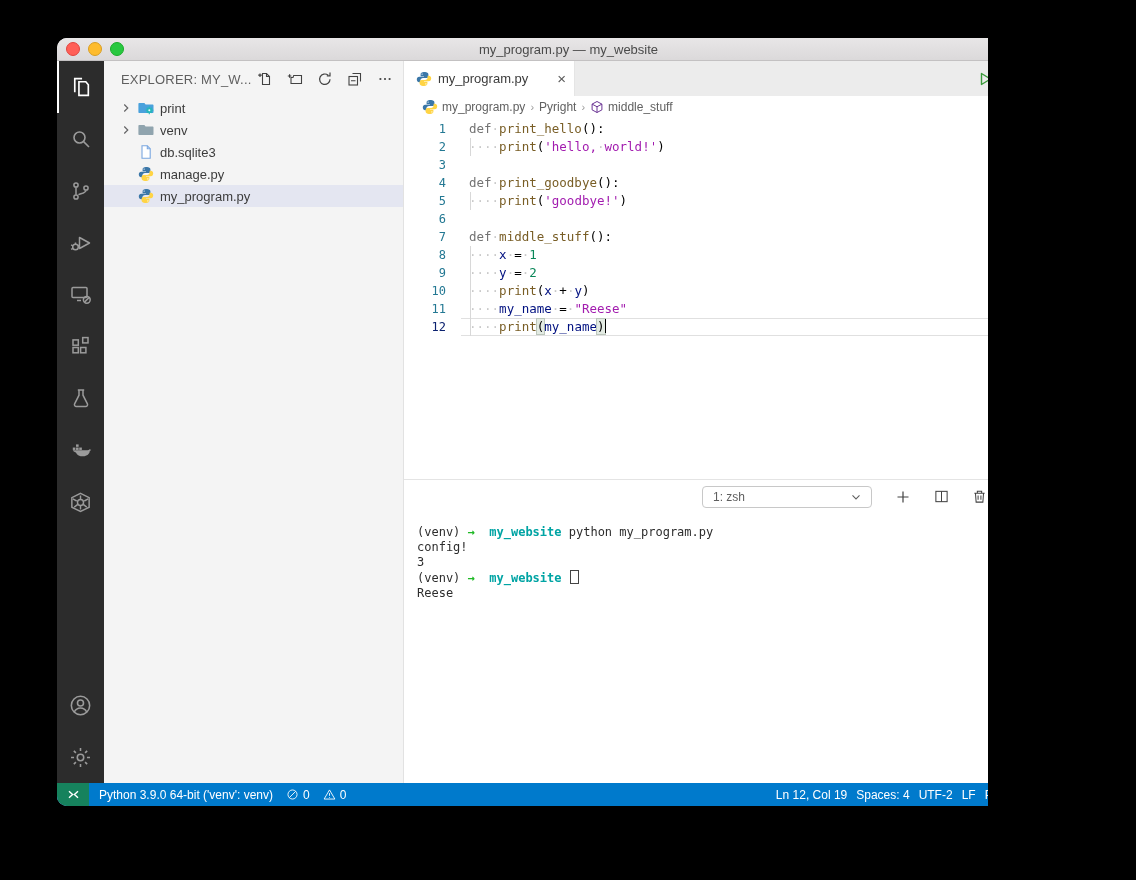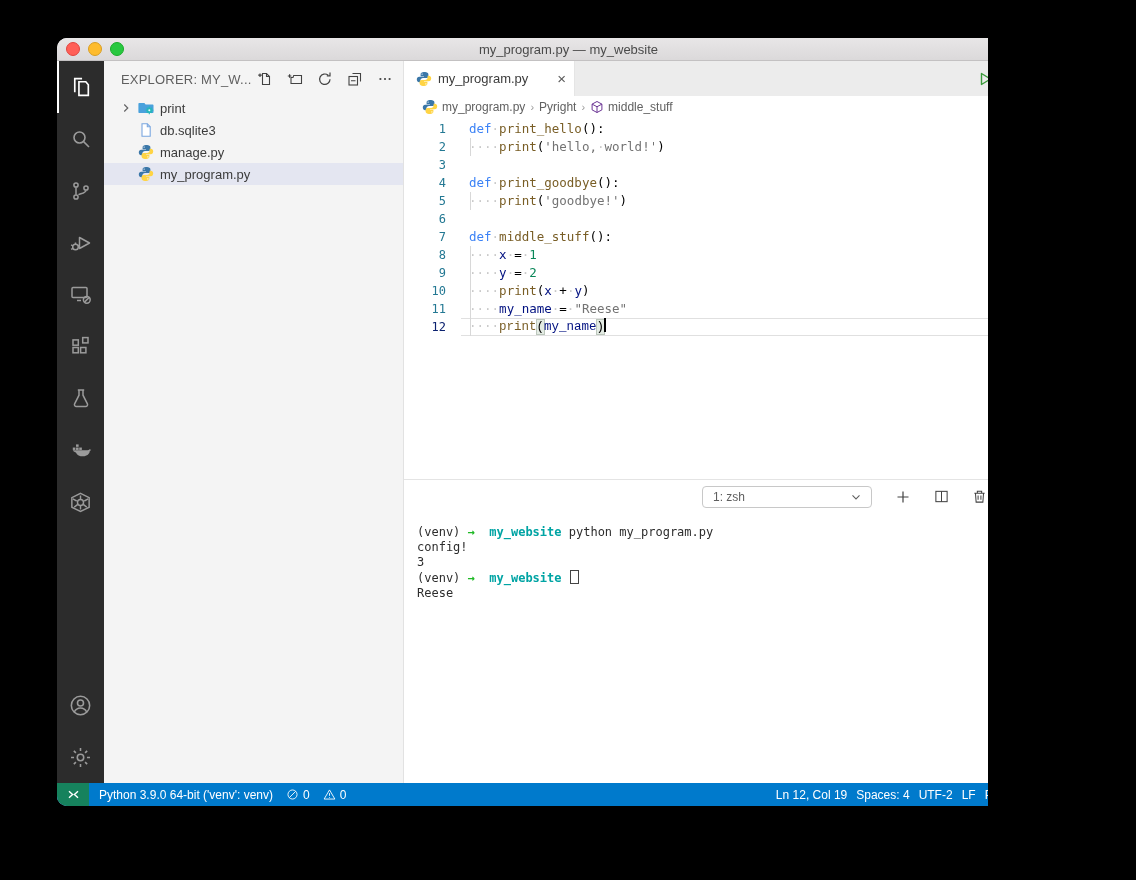--- a/index.html
+++ b/index.html
@@ -50,23 +50,23 @@
   .bc-item{display:flex;align-items:center;gap:4px;cursor:pointer;}
   .bc-sep{color:#9a9a9a;font-size:11px;padding:0 1px;}
   
   .code-area{height:361px;flex:none;position:relative;overflow:hidden;
              font-family:"DejaVu Sans Mono",monospace;}
   .code-rows{padding-top:2px;margin-right:92px;}
   .code-row{display:flex;height:18px;font-size:12.5px;line-height:18px;white-space:pre;}
   .gutter{width:42px;padding-right:15px;text-align:right;color:#237893;flex:none;font-size:12px;}
   .code-row.current .gutter{color:#0b216f;}
   .lcontent{flex:1;padding-left:8px;position:relative;}
-  .code-row.current .lcontent{box-shadow:inset 0 1px 0 #e0e0e0,inset 0 -1px 0 #e0e0e0;font-family:Liberation Mono, monospace;}
+  .code-row.current .lcontent{box-shadow:inset 0 1px 0 #e0e0e0,inset 0 -1px 0 #e0e0e0;}
   .lcontent.guide::before{content:'';position:absolute;left:9px;top:0;bottom:0;width:1px;background:#d8d8d8;}
-  .tok-kw{color:#3b82f6}.tok-fn{color:#795e26}.tok-str{color:#737373}
+  .tok-kw{color:#737373}.tok-fn{color:#795e26}.tok-str{color:#a21caf}
   .tok-num{color:#098658}.tok-var{color:#001080}.tok-pl{color:#000}.tok-ws{color:#c9c9c9}
   .bm{background:#e3ebe3;box-shadow:0 0 0 1px #bcc7bc;}
   .cursor-bar{display:inline-block;width:1.5px;height:14px;background:#000;vertical-align:-2px;}
   .minimap{position:absolute;top:3px;right:14px;width:78px;cursor:pointer;}
   .mm-row{height:1.9px;margin-bottom:.9px;display:flex;gap:1px;padding-left:5px;}
   .mm-row.mm-current{background:#cce5f7;}
   .mm-tok{height:1.9px;border-radius:.5px;}
   .mm-kw{background:#8fb0e0}.mm-fn{background:#c7a87c}.mm-str{background:#dfa0a0}
   .mm-num{background:#96c2ac}.mm-var{background:#9aa6c9}.mm-pl{background:#ababab}.mm-ws{background:transparent}
   .vscroll{position:absolute;top:0;right:0;width:13px;height:232px;background:#c5c5c5;cursor:pointer;}
@@ -271,20 +271,33 @@
                 <svg width="16" height="16" viewBox="0 0 16 16">
                   <path fill="#49a1dc" d="M1.4 3h5l1.2 1.5h6.9c.6 0 1 .4 1 1v6.6c0 .6-.4 1-1 1H1.4c-.6 0-1-.4-1-1V4c0-.6.4-1 1-1z"></path>
                   <circle cx="11.3" cy="10.3" r="2.9" fill="#27b6bd"></circle>
                   <circle cx="11.3" cy="10.3" r="1" fill="#eaf7f8"></circle>
                   <path stroke="#27b6bd" stroke-width="1.1" d="M11.3 6.6v1.3M11.3 13v1.3M7.6 10.3h1.3M14 10.3h1.3M8.7 7.7l.9.9M13 12l.9.9M13.9 7.7l-.9.9M9.6 12l-.9.9"></path>
                 </svg>
               </span>
               <span class="tree-label">print</span>
             </div>
             <div class="tree-row">
+              <span class="tw">
+                <svg width="14" height="14" viewBox="0 0 16 16" fill="none" stroke="currentColor" stroke-width="1.4">
+                  <path d="M6 4l4 4-4 4"></path>
+                </svg>
+              </span>
+              <span class="tw">
+                <svg width="16" height="16" viewBox="0 0 16 16">
+                  <path fill="#90a4ae" d="M1.4 3h5l1.2 1.5h6.9c.6 0 1 .4 1 1v6.6c0 .6-.4 1-1 1H1.4c-.6 0-1-.4-1-1V4c0-.6.4-1 1-1z"></path>
+                </svg>
+              </span>
+              <span class="tree-label">venv</span>
+            </div>
+            <div class="tree-row">
               <span class="tw"></span>
               <span class="tw">
                 <svg width="16" height="16" viewBox="0 0 16 16">
                   <path d="M4 1.8h5.3l2.9 2.9v9.5H4z" fill="#fff" stroke="#7aa7e0" stroke-width="1.1"></path>
                   <path d="M9.3 1.8v2.9h2.9" fill="none" stroke="#7aa7e0" stroke-width="1.1"></path>
                 </svg>
               </span>
               <span class="tree-label">db.sqlite3</span>
             </div>
             <div class="tree-row">

